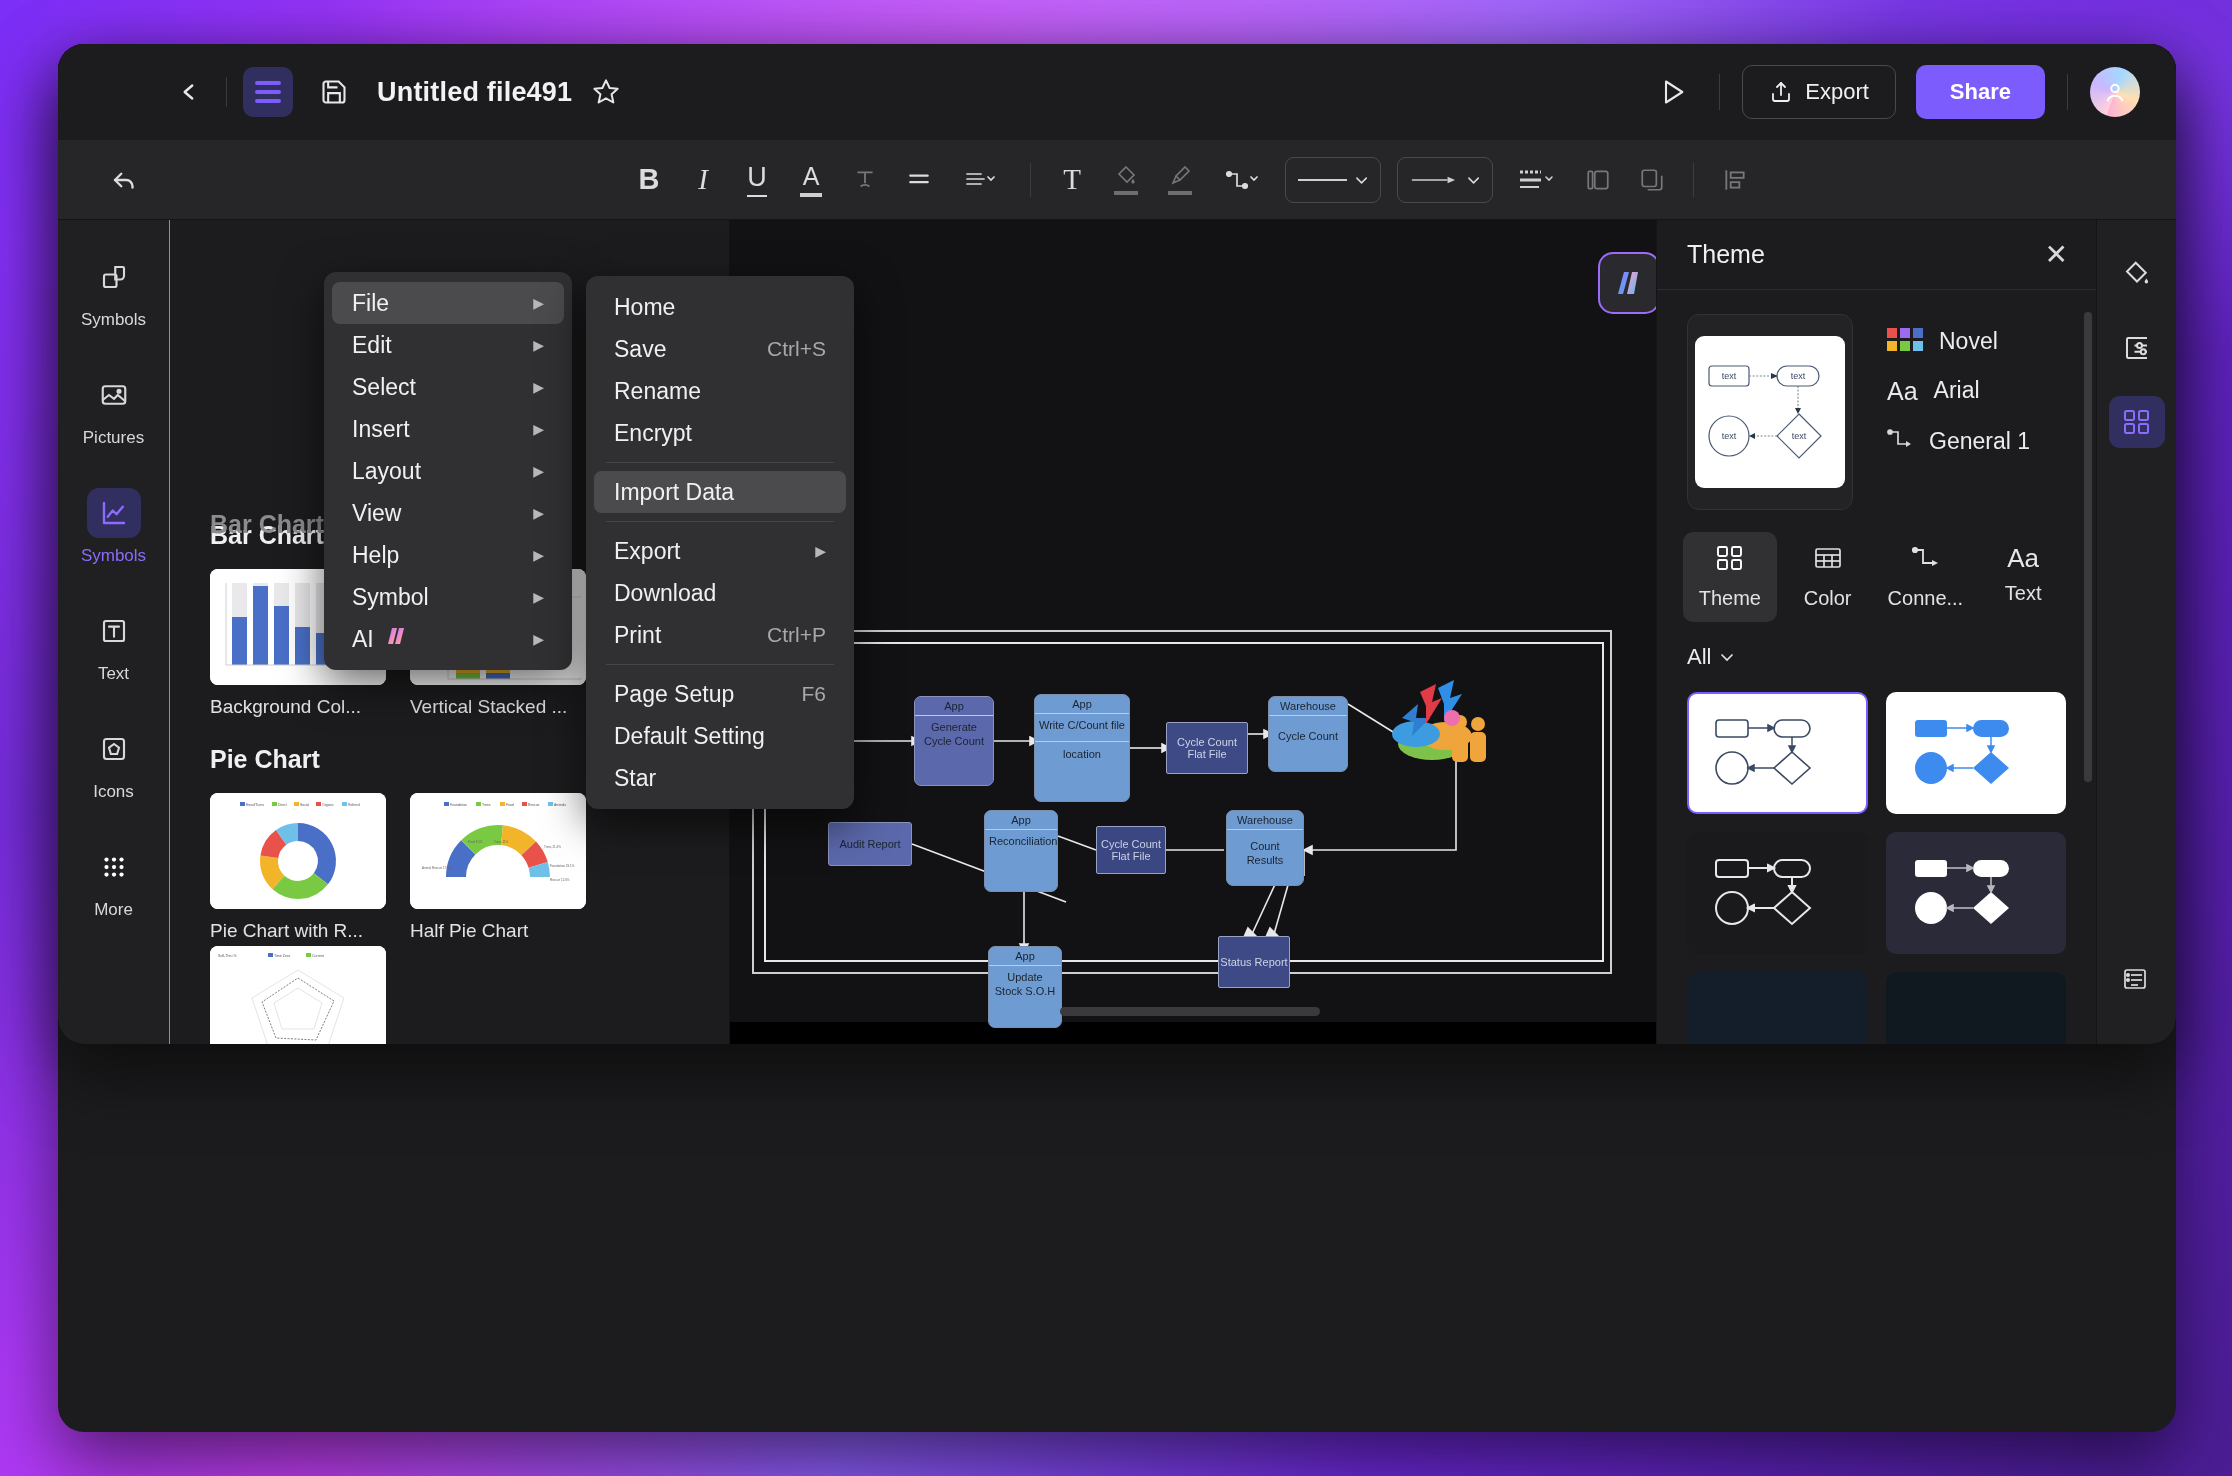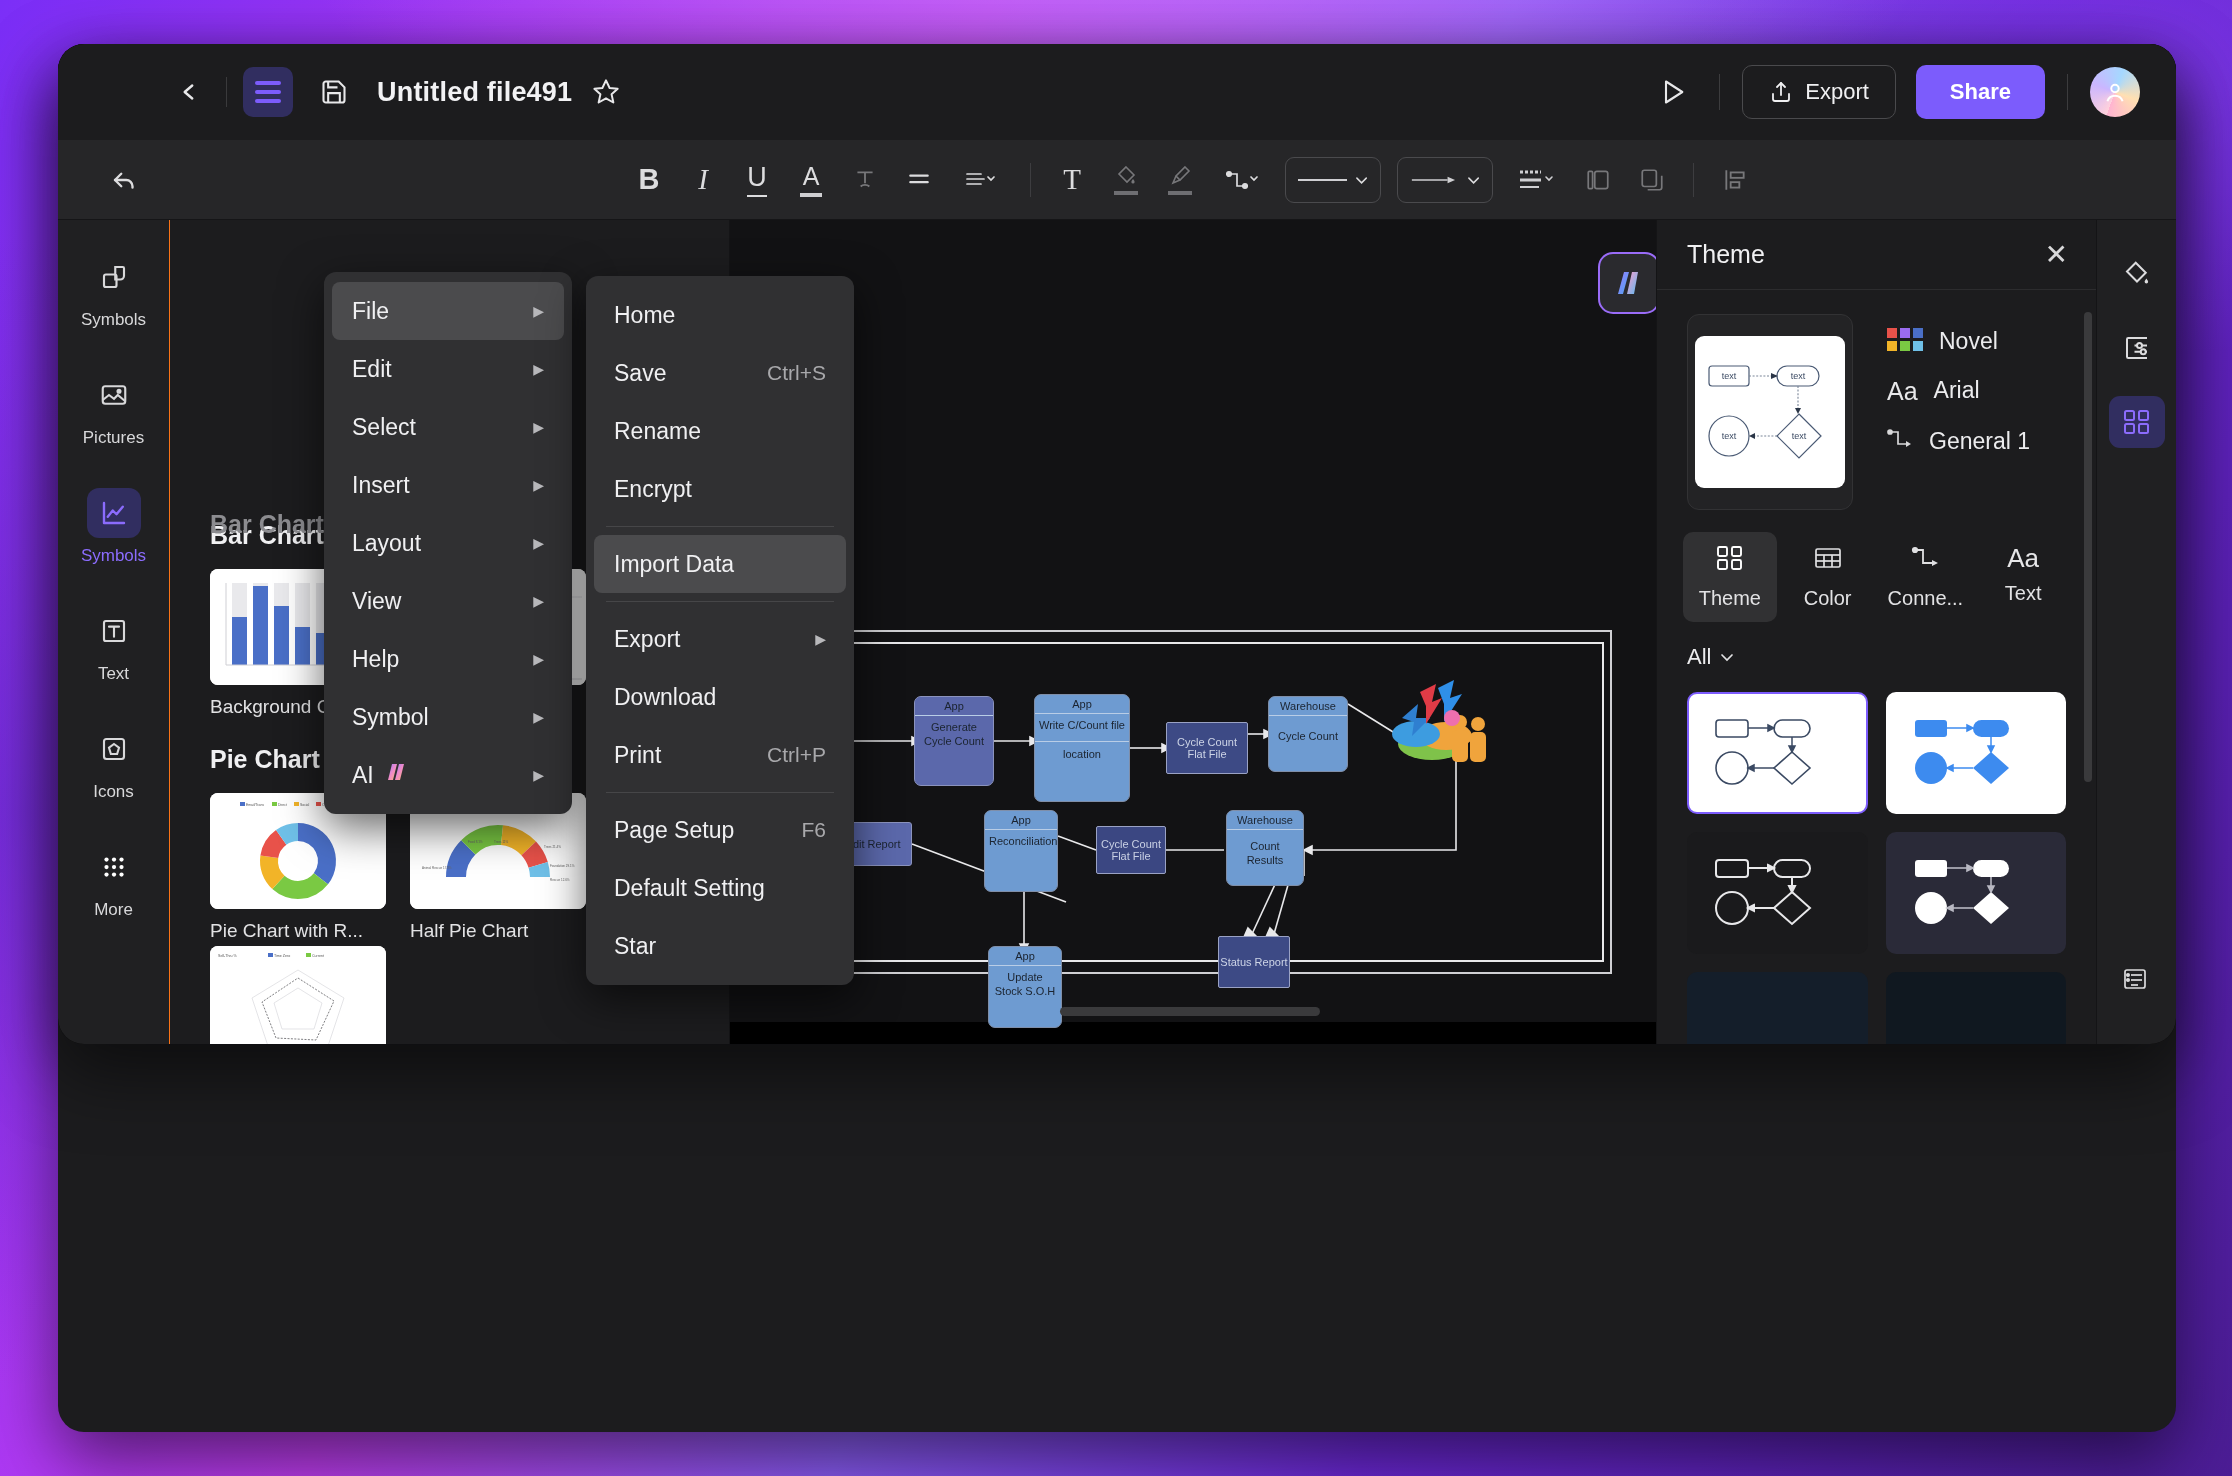--- a/index.html
+++ b/index.html
@@ -229,21 +229,21 @@
   
   .menu {
     position:absolute; background:#303032; border-radius: 12px;
     box-shadow: 0 14px 44px rgba(0,0,0,.6);
     padding: 10px 0; z-index: 60;
   }
   .menu1 { left: 266px; top: 228px; width: 248px; }
   .menu2 { left: 528px; top: 232px; width: 268px; }
   .mi {
     display:flex; align-items:center; justify-content:space-between;
-    height: 58px; padding: 0 20px; margin: 0 8px;
+    height: 42px; padding: 0 20px; margin: 0 8px;
     color:#f0f0f2; font-size: 23px; border-radius: 8px; cursor:pointer; white-space:nowrap;
   }
   .mi.sel { background:#4b4b4d; }
   .mi .sc { color:#a8a8ab; font-size: 21px; }
   .mi .arr { color:#b8b8bb; font-size: 14px; }
   .msep { height:1px; background:#464648; margin: 8px 20px; }
   .ai-glyph { display:inline-block; margin-left: 10px; }
 </style>
 </head>
 <body>

